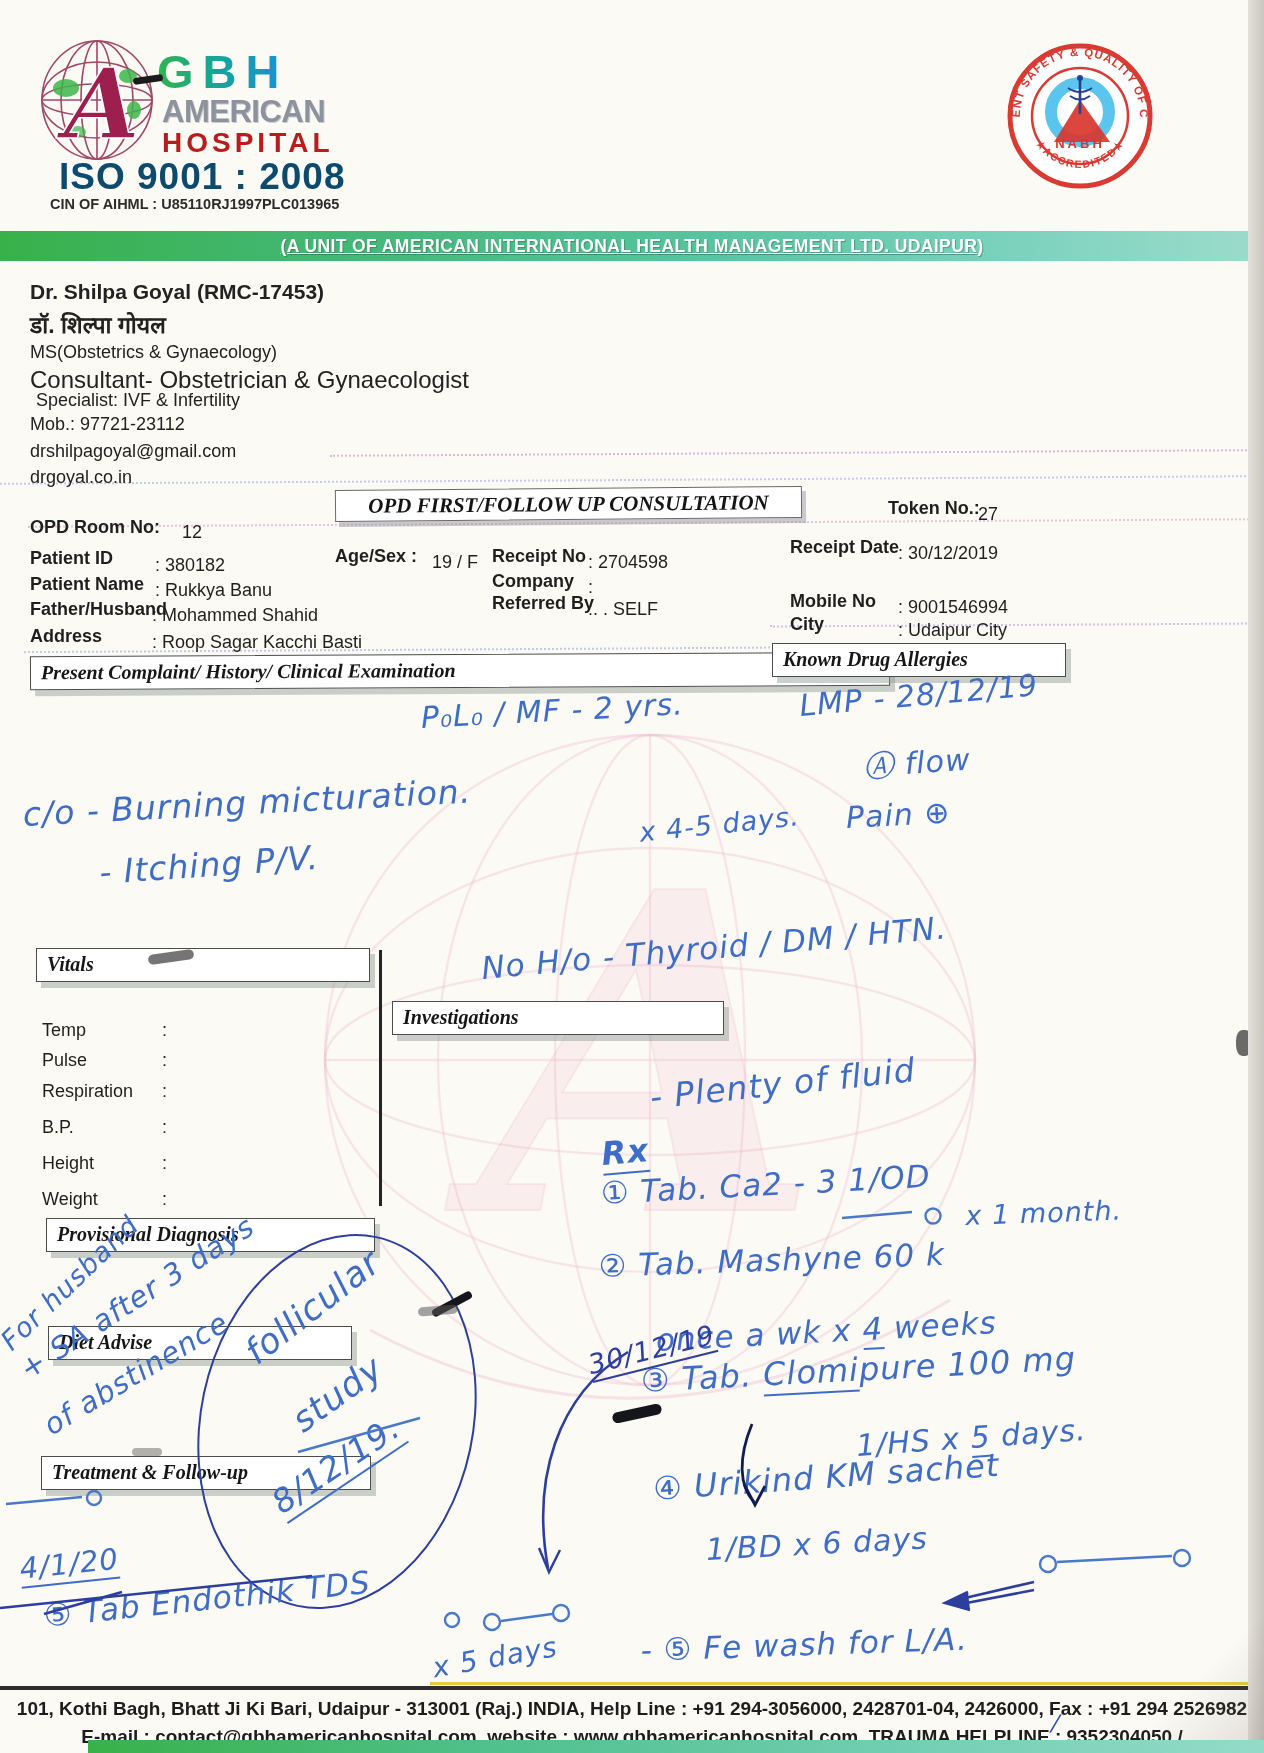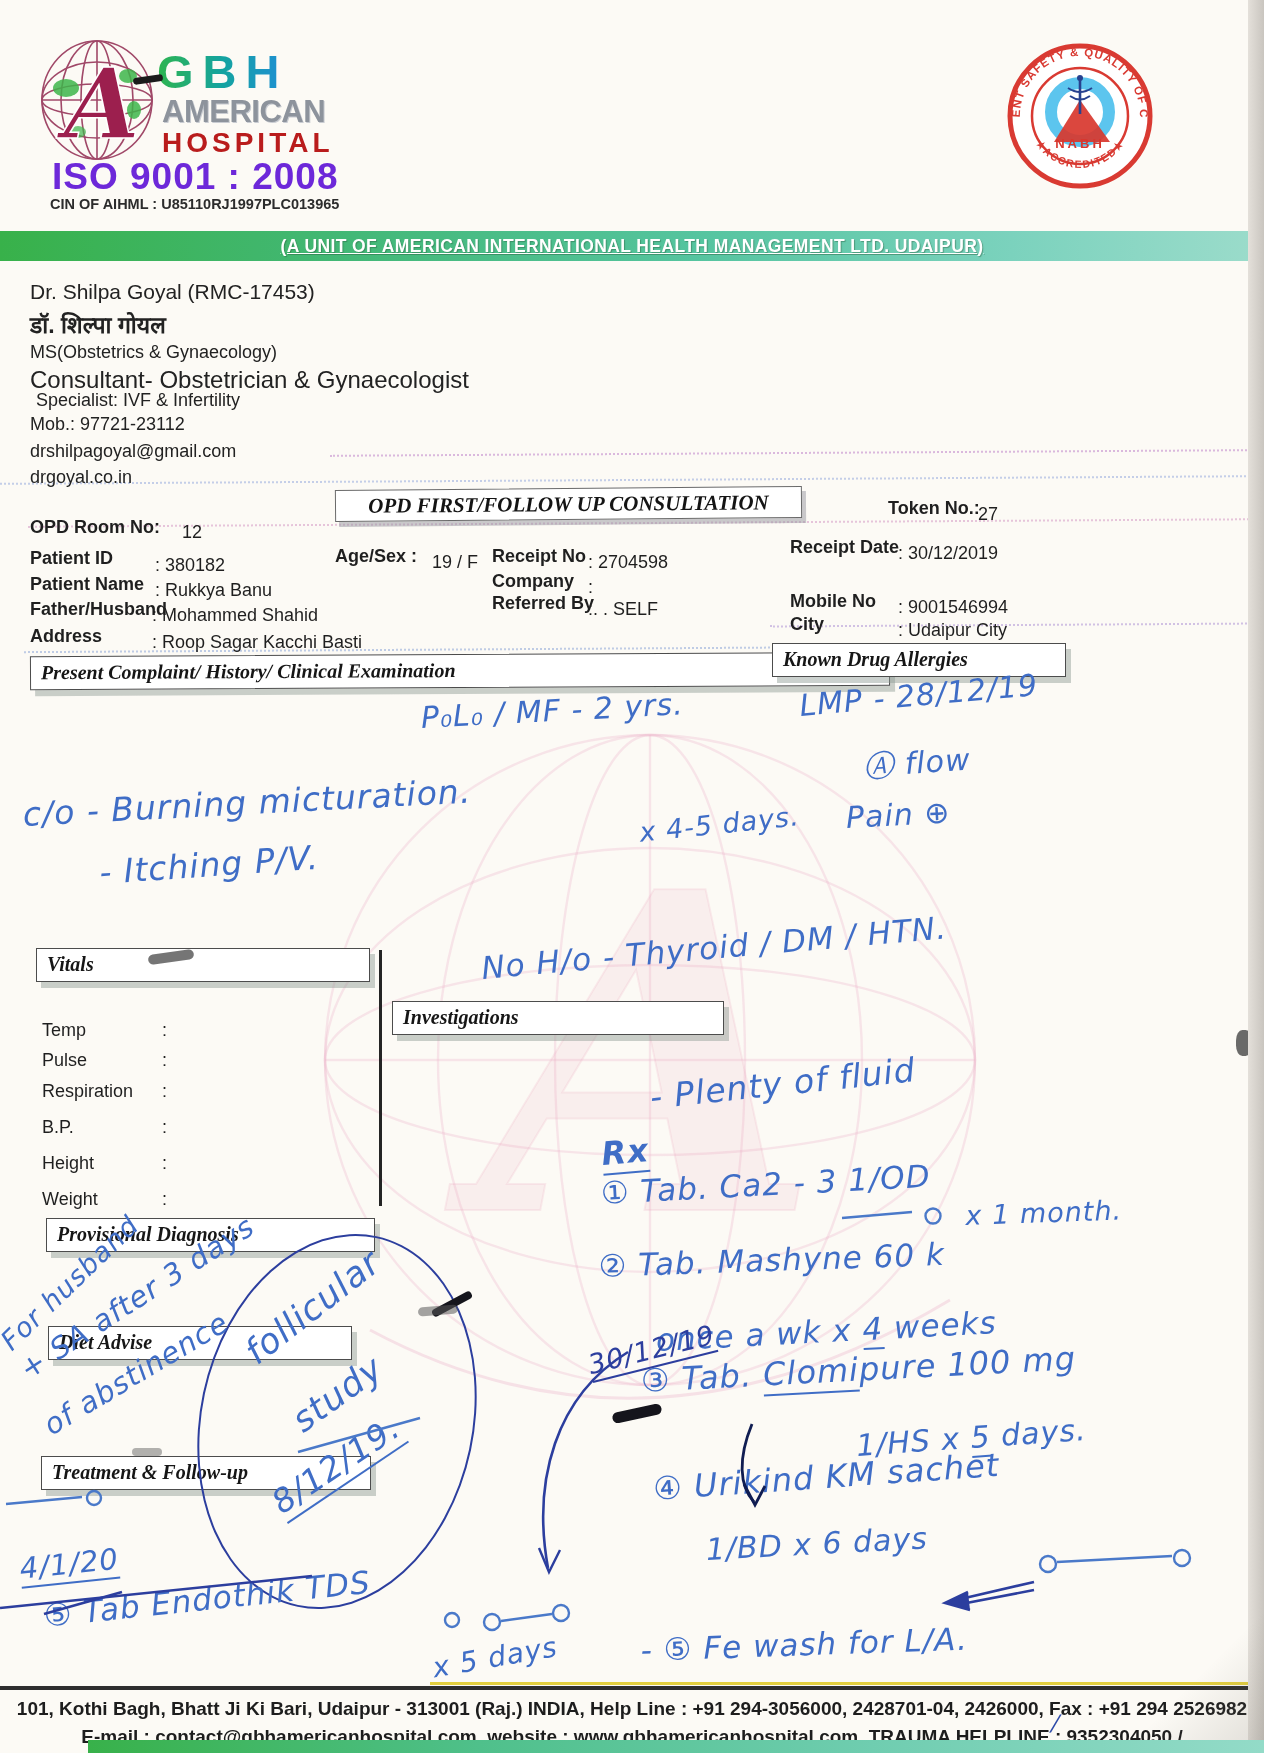--- a/index.html
+++ b/index.html
@@ -58,21 +58,21 @@
     <ellipse cx="96" cy="74" rx="7" ry="9" fill="#3db54a" opacity=".85"></ellipse>
     <ellipse cx="40" cy="96" rx="8" ry="6" fill="#3db54a" opacity=".7"></ellipse>
     <text x="26" y="102" font-family="DejaVu Serif, serif" font-style="italic" font-weight="bold" font-size="98" fill="#9c1f4e" stroke="#fff" stroke-width="1.5">A</text>
   </svg>
   <div class="abs" style="left:133px;top:76px;width:30px;height:7px;background:#1b1b1b;border-radius:4px;transform:rotate(-8deg);z-index:3"></div>
 
   <div class="abs" style="left:157px;top:44px;font-size:47px;font-weight:bold;letter-spacing:9px;z-index:2;
               background:linear-gradient(90deg,#2eb44f,#14a3a0,#1f8ed6);-webkit-background-clip:text;background-clip:text;color:transparent;">GBH</div>
   <div class="abs" style="left:162px;top:94px;font-size:31px;font-weight:bold;letter-spacing:-0.5px;color:#8d939c;z-index:2;text-shadow:1px 1px 0 #c9ccd2;">AMERICAN</div>
   <div class="abs" style="left:162px;top:127px;font-size:28px;font-weight:bold;letter-spacing:4px;color:#b91c1c;z-index:2;">HOSPITAL</div>
-  <div class="abs" style="left:52px;top:156px;font-size:37px;font-weight:bold;color:#6d28d9;letter-spacing:1px;z-index:2;">ISO 9001 : 2008</div>
+  <div class="abs" style="left:59px;top:156px;font-size:37px;font-weight:bold;color:#0c4a6e;letter-spacing:1px;z-index:2;">ISO 9001 : 2008</div>
   <div class="abs" style="left:50px;top:196px;font-size:14.5px;font-weight:bold;color:#2c2c2c;z-index:2;">CIN OF AIHML : U85110RJ1997PLC013965</div>
 
   <svg class="abs" style="left:1006px;top:42px;z-index:2" width="148" height="148" viewBox="0 0 148 148">
     <defs>
       <path id="arcTop" d="M 14,74 A 60,60 0 0 1 134,74"></path>
       <path id="arcBot" d="M 22,74 A 52,52 0 0 0 126,74"></path>
     </defs>
     <circle cx="74" cy="74" r="70" fill="#fff" stroke="#d93a32" stroke-width="5"></circle>
     <circle cx="74" cy="74" r="48" fill="#fff" stroke="#d93a32" stroke-width="2.5"></circle>
     <text font-family="Liberation Sans, sans-serif" font-size="11.5" font-weight="bold" fill="#d93a32" letter-spacing="1">
@@ -86,21 +86,21 @@
     <line x1="74" y1="38" x2="74" y2="72" stroke="#27418f" stroke-width="2.6"></line>
     <circle cx="74" cy="36" r="3" fill="#27418f"></circle>
     <path d="M 62,46 q 12,8 24,0 M 64,54 q 10,7 20,0" stroke="#27418f" stroke-width="2" fill="none"></path>
     <text x="74" y="106" text-anchor="middle" font-family="Liberation Sans, sans-serif" font-size="13" font-weight="bold" fill="#d8372e" letter-spacing="3">NABH</text>
   </svg>
 
   <div class="banner" style="top:231px;">
     <span>(A UNIT OF AMERICAN INTERNATIONAL HEALTH MANAGEMENT LTD. UDAIPUR)</span>
   </div>
 
-  <div class="abs" style="left:30px;top:280px;font-size:21px;font-weight:normal;z-index:2;">Dr. Shilpa Goyal (RMC-17453)</div>
+  <div class="abs" style="left:30px;top:280px;font-size:21px;font-weight:bold;z-index:2;">Dr. Shilpa Goyal (RMC-17453)</div>
   <div class="abs" style="left:30px;top:308px;font-size:23px;font-weight:bold;z-index:2;">डॉ. शिल्पा गोयल</div>
   <div class="abs" style="left:30px;top:342px;font-size:18px;z-index:2;">MS(Obstetrics &amp; Gynaecology)</div>
   <div class="abs" style="left:30px;top:366px;font-size:24px;z-index:2;">Consultant- Obstetrician &amp; Gynaecologist</div>
   <div class="abs" style="left:36px;top:390px;font-size:18px;z-index:2;">Specialist: IVF &amp; Infertility</div>
   <div class="abs" style="left:30px;top:414px;font-size:18px;z-index:2;">Mob.: 97721-23112</div>
   <div class="abs" style="left:30px;top:441px;font-size:18px;z-index:2;">drshilpagoyal@gmail.com</div>
   <div class="abs" style="left:30px;top:467px;font-size:18px;z-index:2;">drgoyal.co.in</div>
 
   <div class="dotline" style="left:330px;top:452px;width:920px;border-top:2px dotted rgba(195,140,205,.6);"></div>
   <div class="dotline" style="left:0px;top:479px;width:1258px;border-top:2px dotted rgba(150,170,220,.55);"></div>

